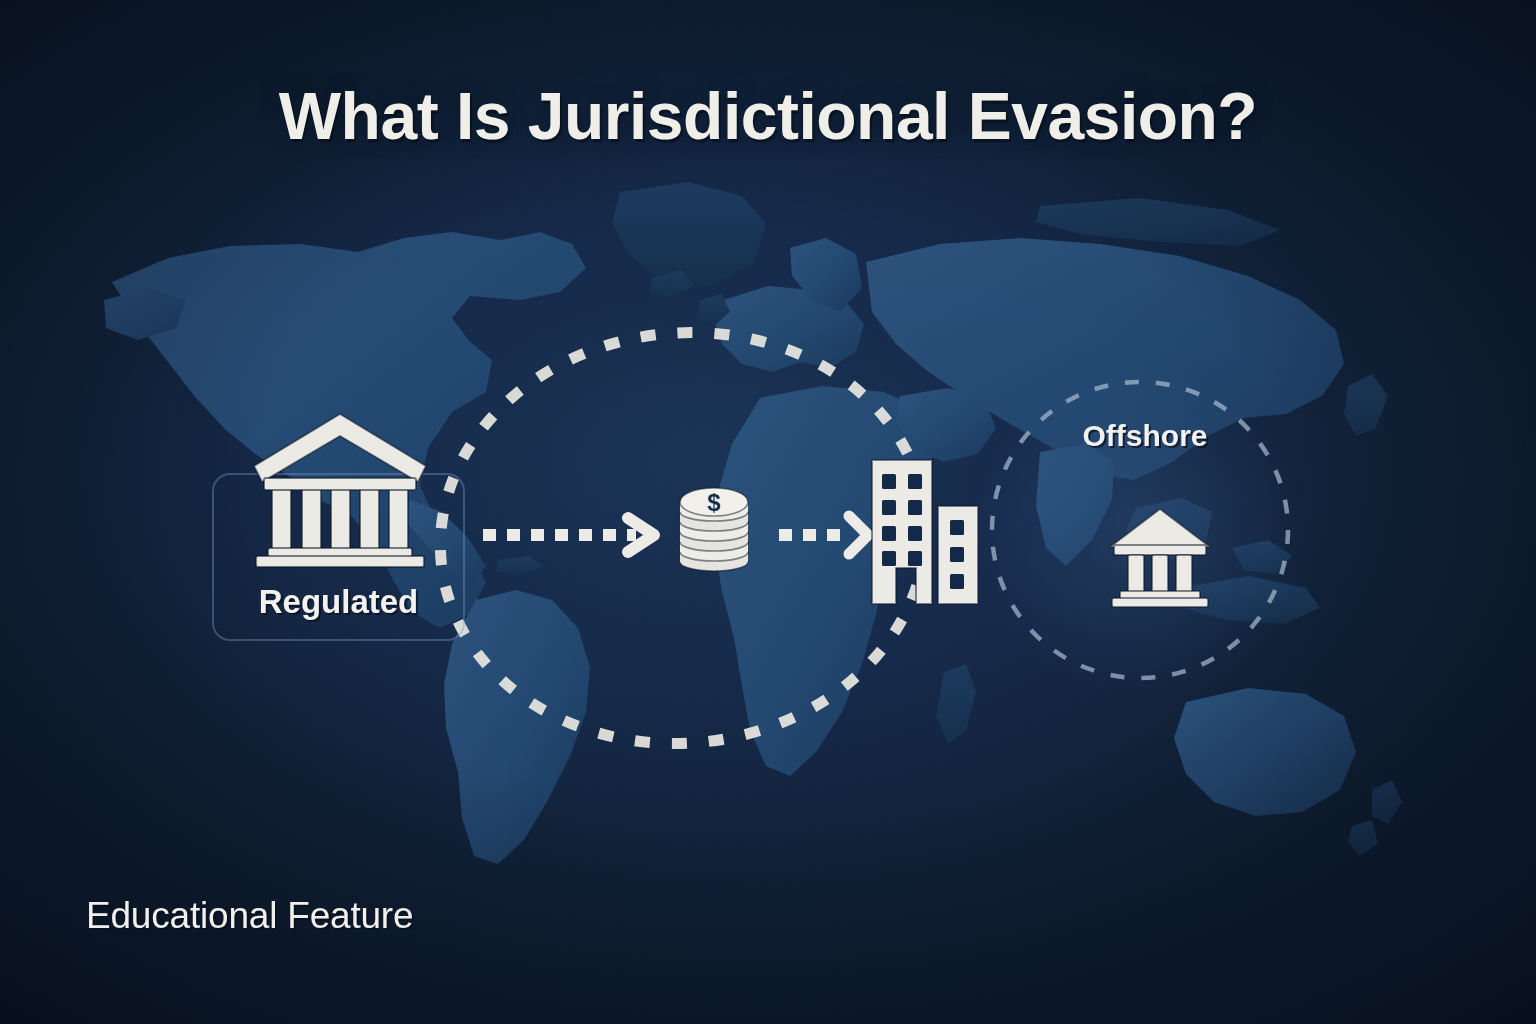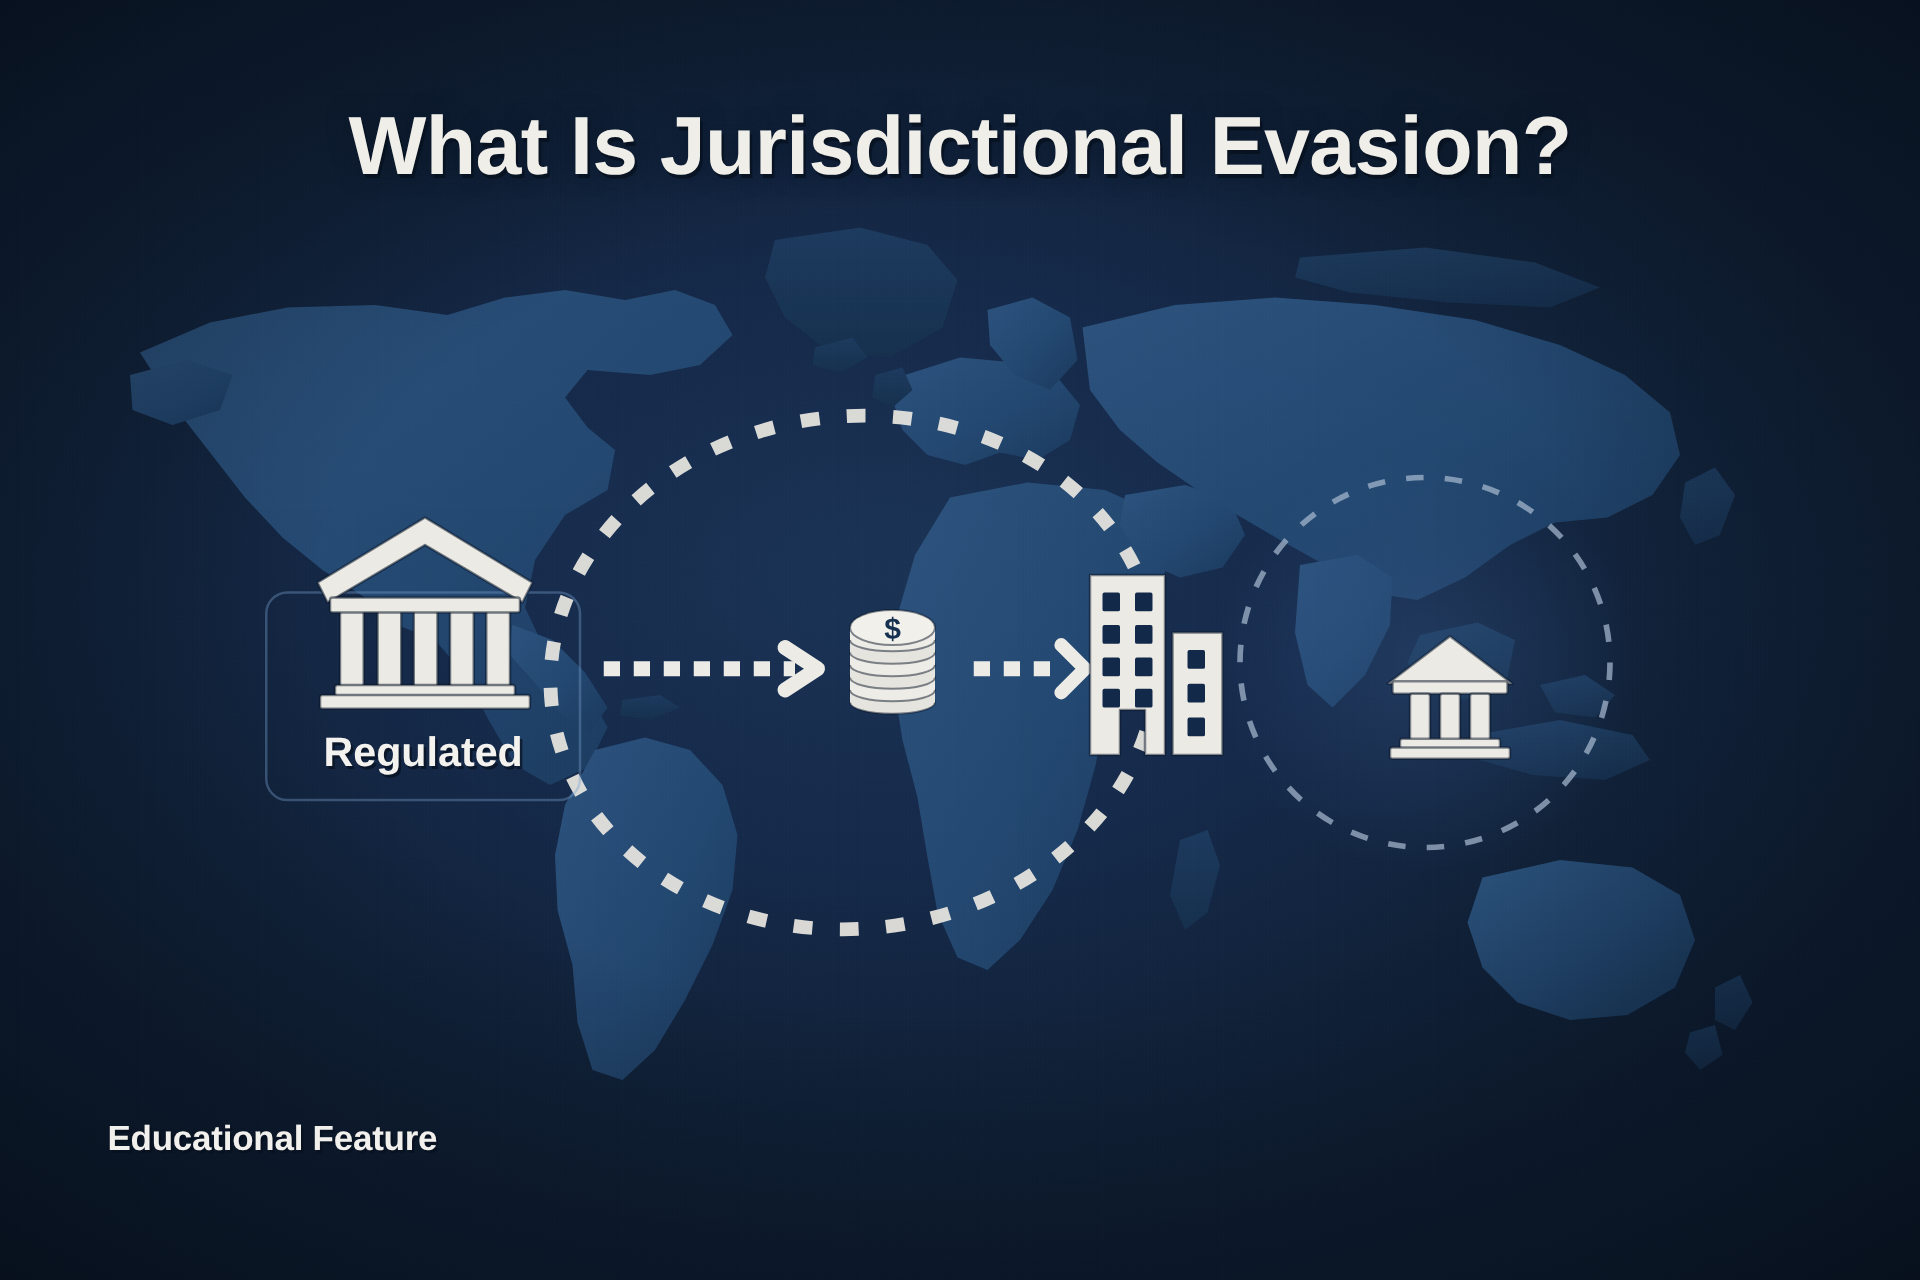--- a/index.html
+++ b/index.html
@@ -65,22 +65,22 @@
     font-weight: 700;
     letter-spacing: -0.5px;
     color: #f0eee9;
     text-shadow: 2px 3px 0 rgba(7,16,30,0.75), 0 0 18px rgba(10,20,36,0.55);
     white-space: nowrap;
   }
   .caption {
     position: absolute;
     left: 86px;
     top: 895px;
-    font-size: 28px;
-    font-weight: 700;
+    font-size: 37px;
+    font-weight: 400;
     color: #f2f0ec;
     text-shadow: 2px 2px 0 rgba(7,16,30,0.7);
     letter-spacing: -0.2px;
   }
 
   
   .reg-box {
     position: absolute;
     left: 212px; top: 473px;
     width: 253px; height: 168px;
@@ -304,20 +304,21 @@
         <rect x="42" y="103" width="14" height="15" rx="1.5"></rect>
 
         <rect x="84" y="72" width="14" height="15" rx="1.5"></rect>
         <rect x="84" y="99" width="14" height="15" rx="1.5"></rect>
         <rect x="84" y="126" width="14" height="15" rx="1.5"></rect>
       </g>
     </svg>
   </div>
 
   <div class="offshore-label">
+    <div>Offshore</div>
   </div>
 
   <div class="offshore-icon">
     <svg viewBox="0 0 108 104" aria-hidden="true">
       <g fill="#eceae4" stroke="rgba(10,22,40,0.5)" stroke-width="2" stroke-linejoin="round">
 
         <path d="M54,4 L104,42 L4,42 Z"></path>
         <rect x="8" y="40" width="92" height="10" rx="2"></rect>
 
         <rect x="22" y="50" width="16" height="38" rx="2"></rect>

